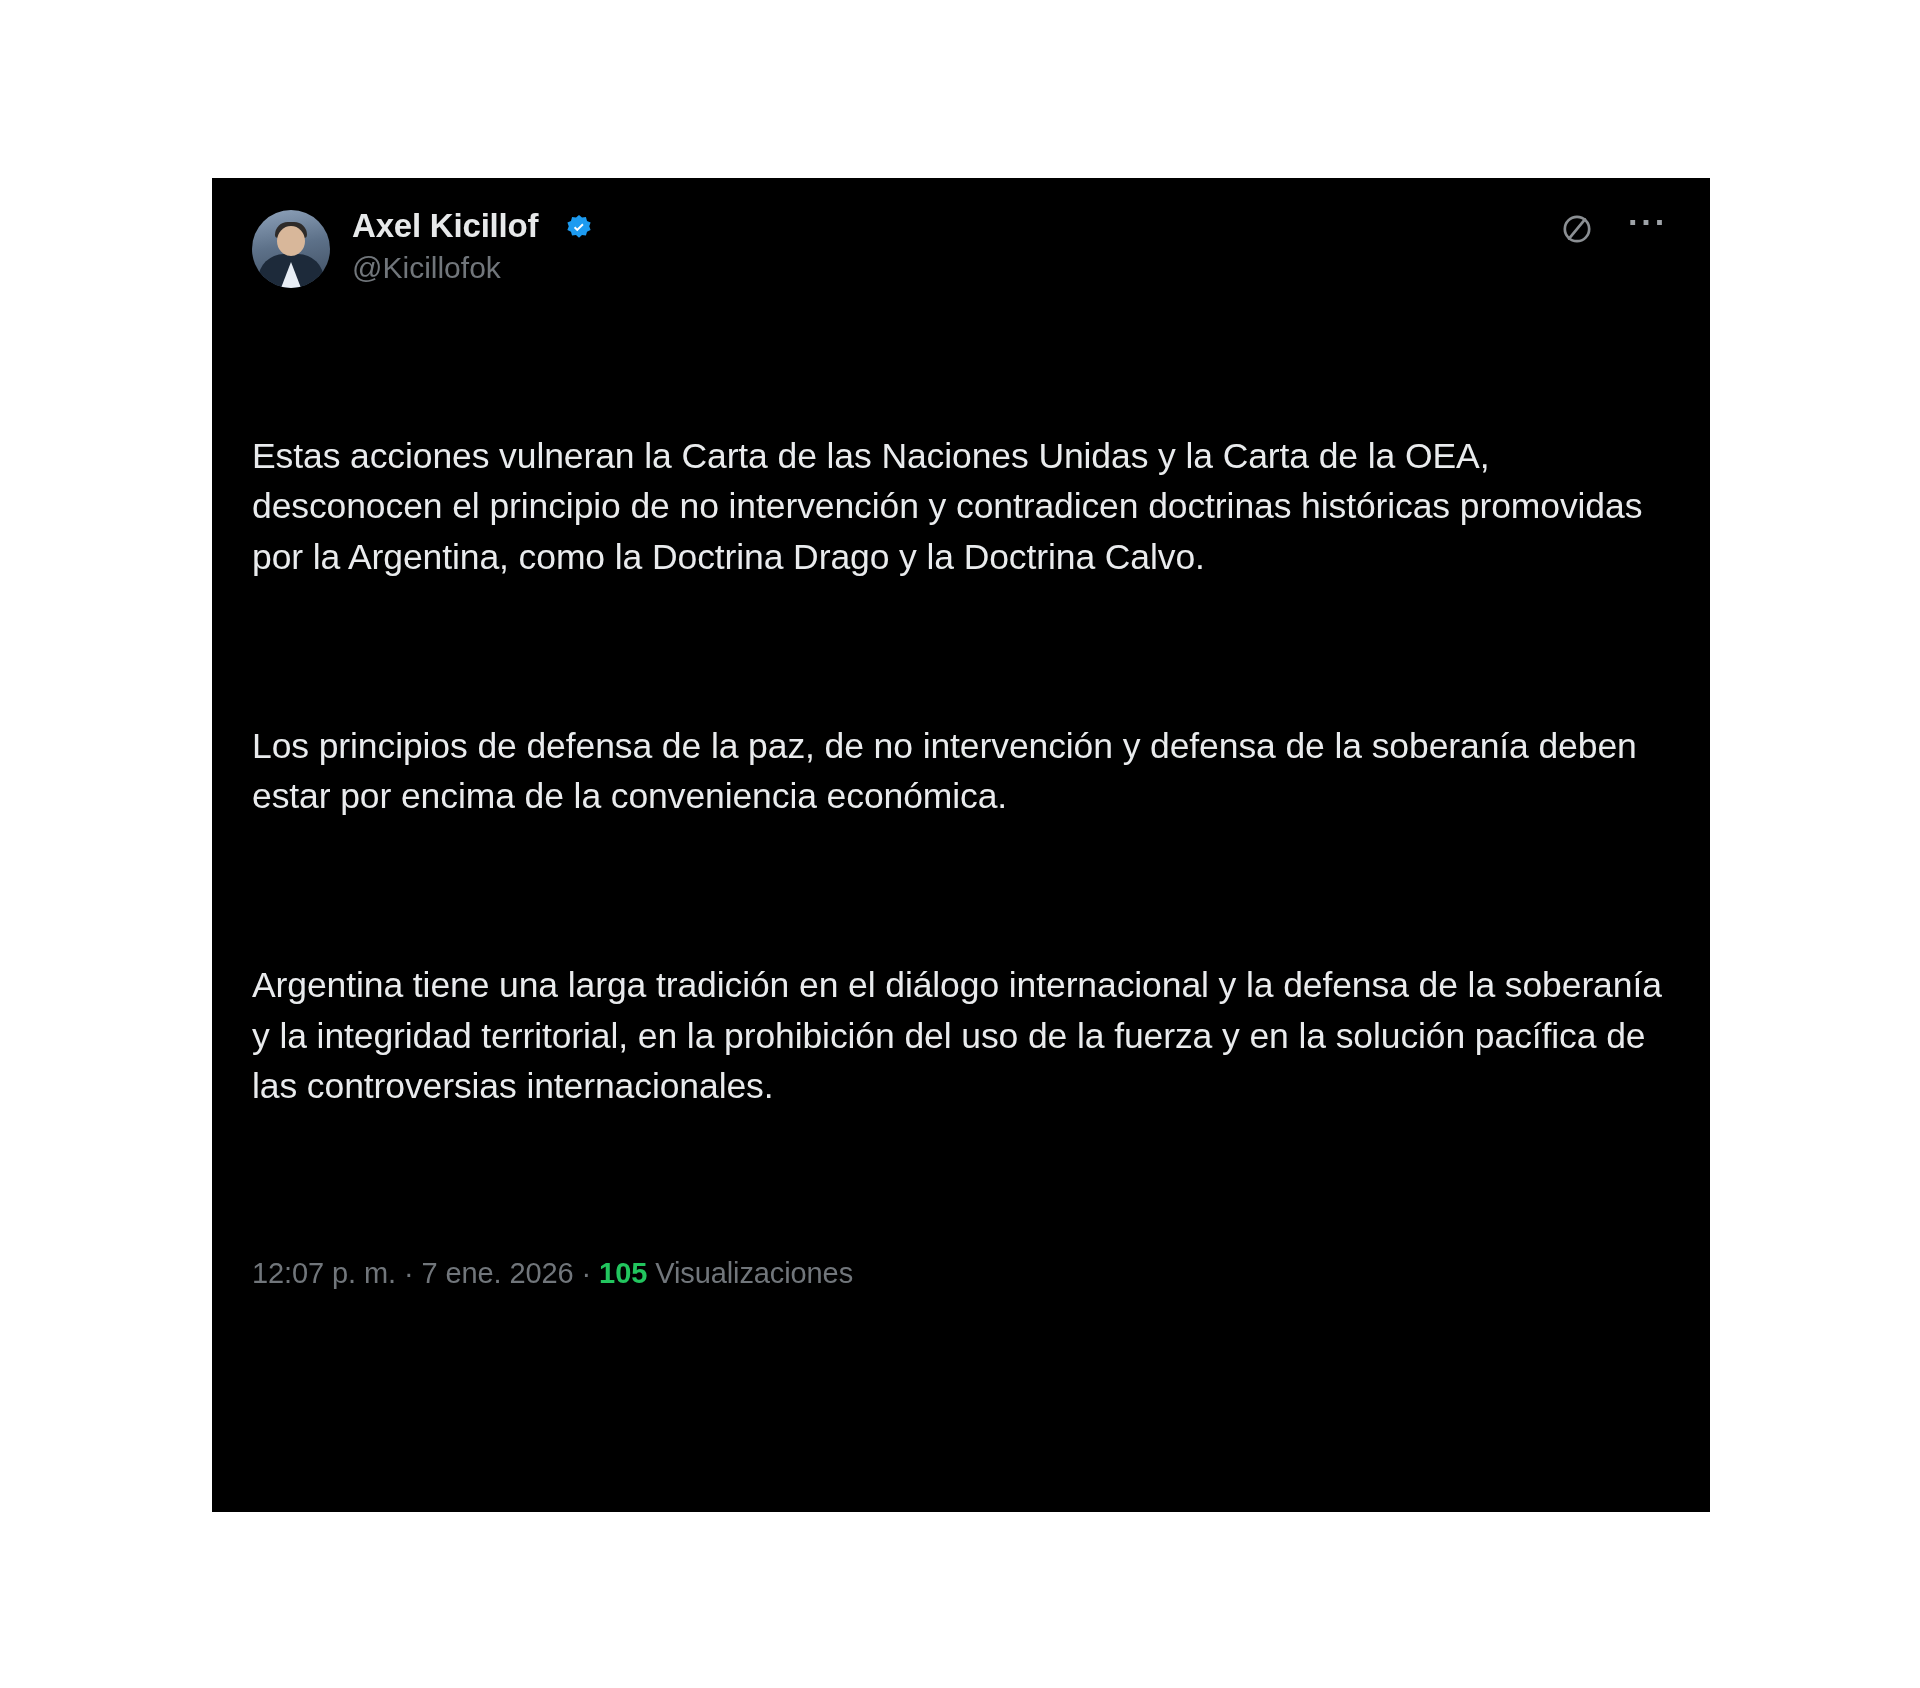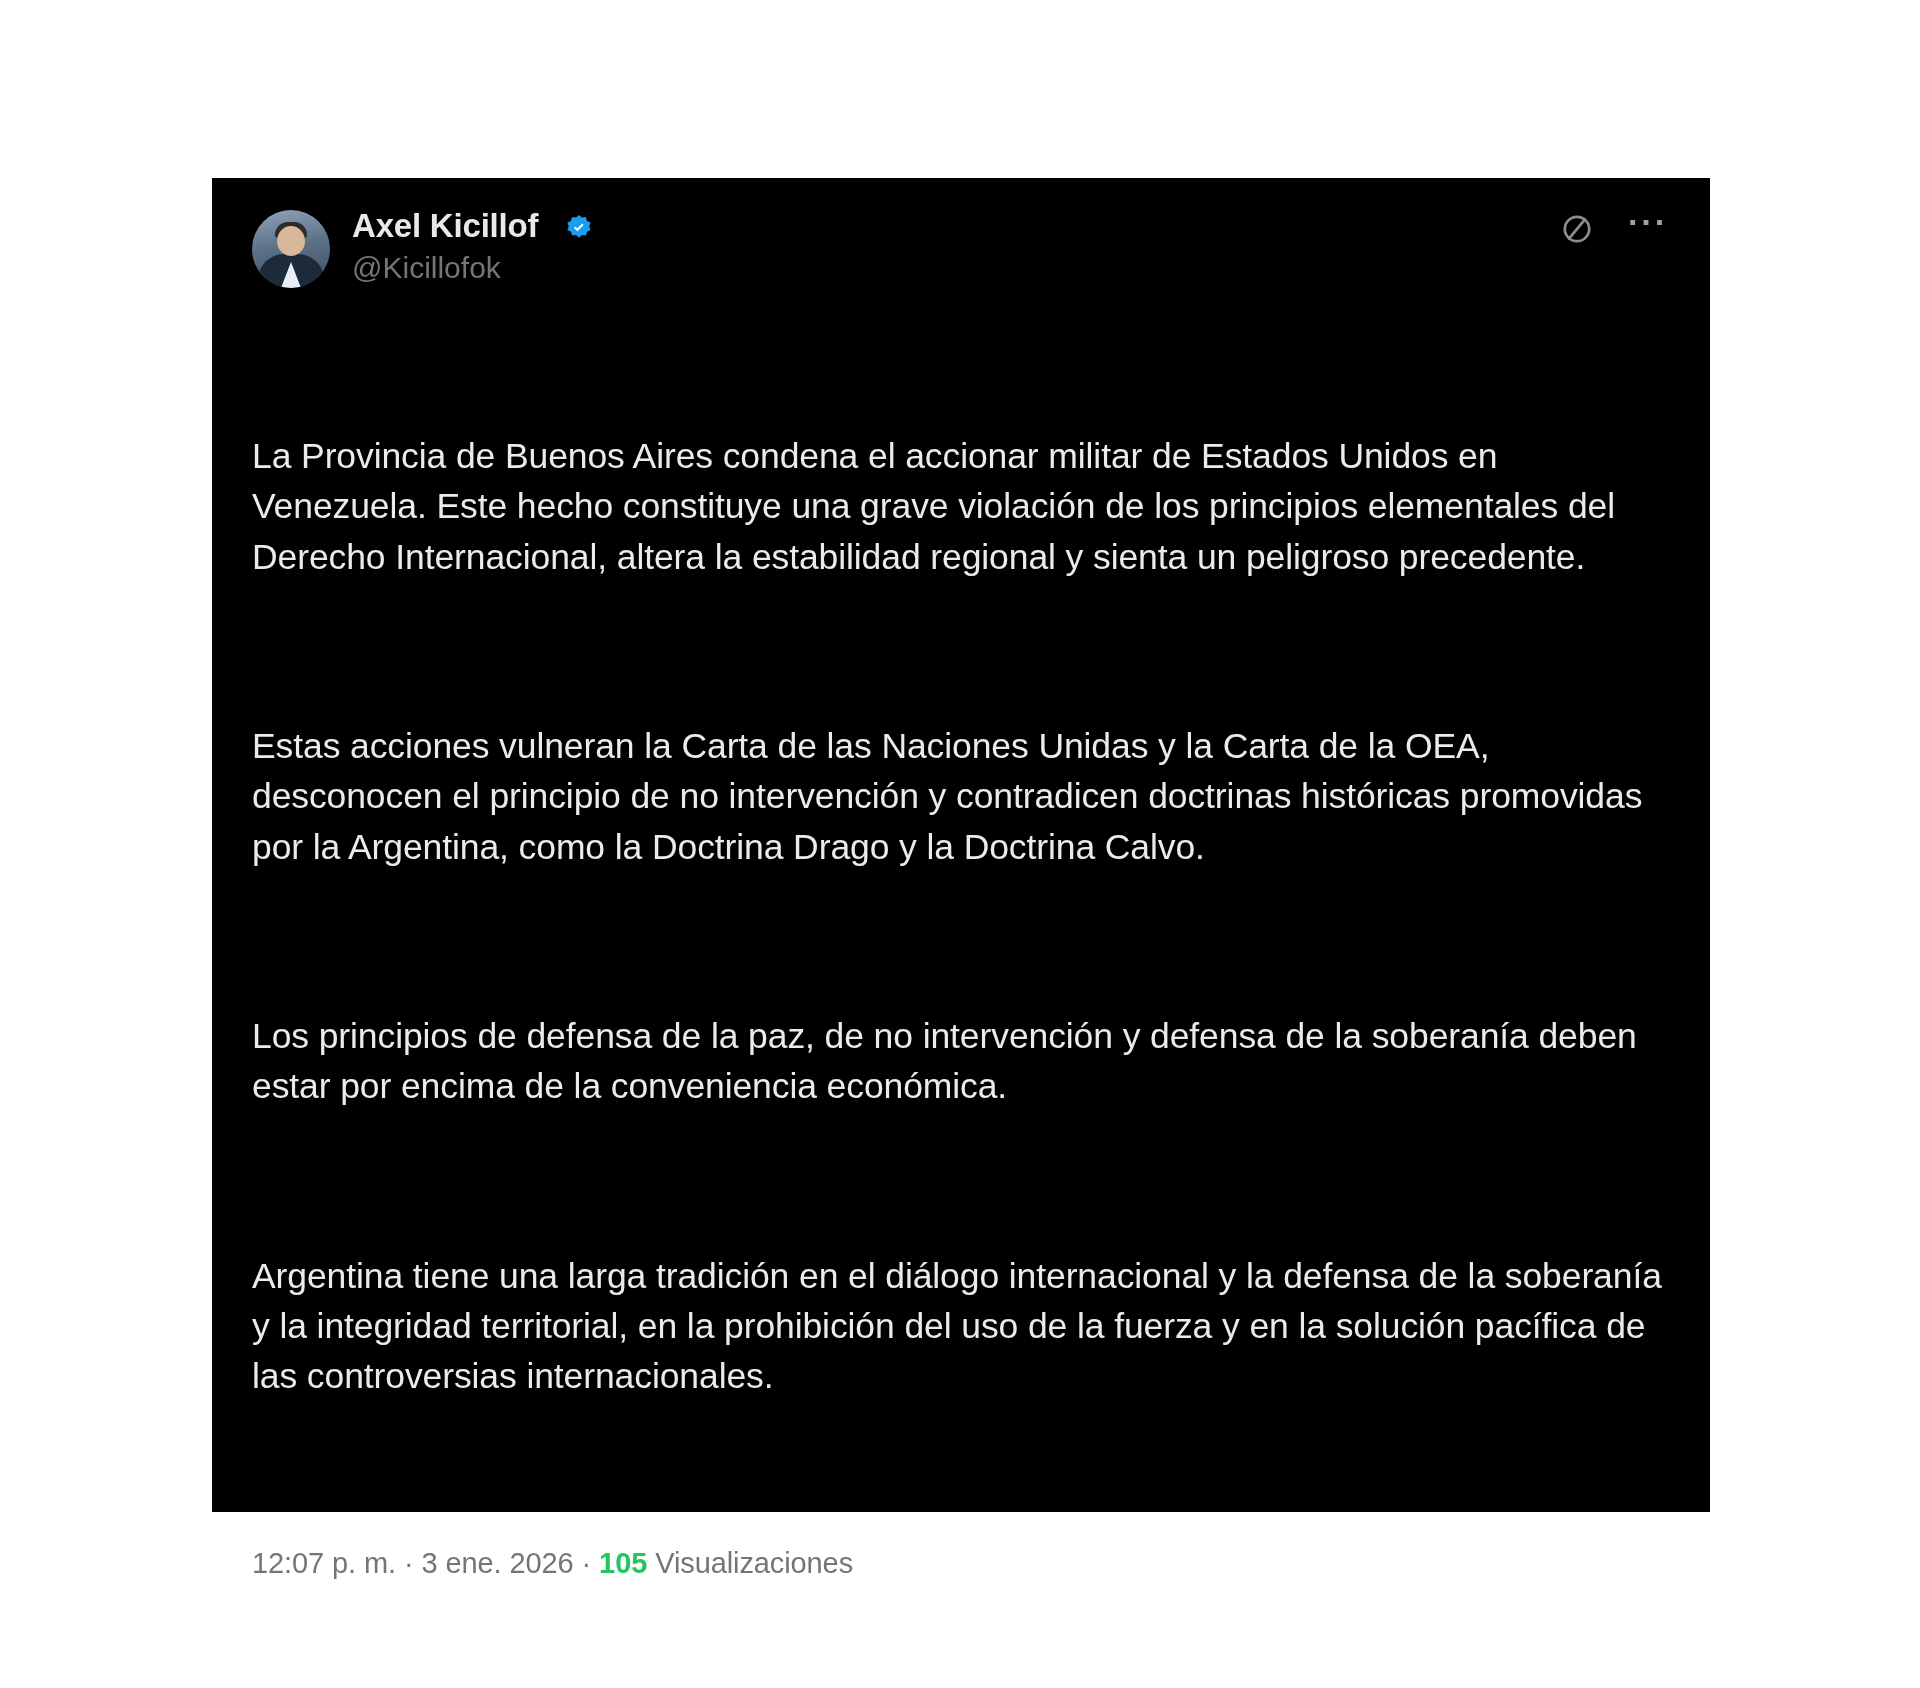--- a/index.html
+++ b/index.html
@@ -215,30 +215,29 @@
             <circle cx="12" cy="12" r="8.6" fill="none" stroke="#8b8f93" stroke-width="1.9"></circle>
             <line x1="17.6" y1="5.2" x2="6.4" y2="18.8" stroke="#8b8f93" stroke-width="1.9" stroke-linecap="round"></line>
           </svg>
         </span>
         <span class="more-icon">···</span>
       </div>
 
     </header>
 
     <div class="tweet-body">
-      <p>La Provincia de Buenos Aires condena el accionar militar de Estados Unidos en Venezuela. Este hecho constituye una grave violación de los principios elementales del Derecho Internacional, altera la estabilidad regional y sienta un peligroso precedente.</p>
       <p>Estas acciones vulneran la Carta de las Naciones Unidas y la Carta de la OEA, desconocen el principio de no intervención y contradicen doctrinas históricas promovidas por la Argentina, como la Doctrina Drago y la Doctrina Calvo.</p>
       <p>Los principios de defensa de la paz, de no intervención y defensa de la soberanía deben estar por encima de la conveniencia económica.</p>
       <p>Argentina tiene una larga tradición en el diálogo internacional y la defensa de la soberanía y la integridad territorial, en la prohibición del uso de la fuerza y en la solución pacífica de las controversias internacionales.</p>
     </div>
 
     <div class="tweet-meta">
       <span>12:07 p. m.</span>
       <span class="sep">·</span>
-      <span>3 ene. 2026</span>
+      <span>7 ene. 2026</span>
       <span class="sep">·</span>
       <span class="views-count">105</span>
       <span>Visualizaciones</span>
     </div>
 
   </article>
 
 </div>
 
 </body></html>

